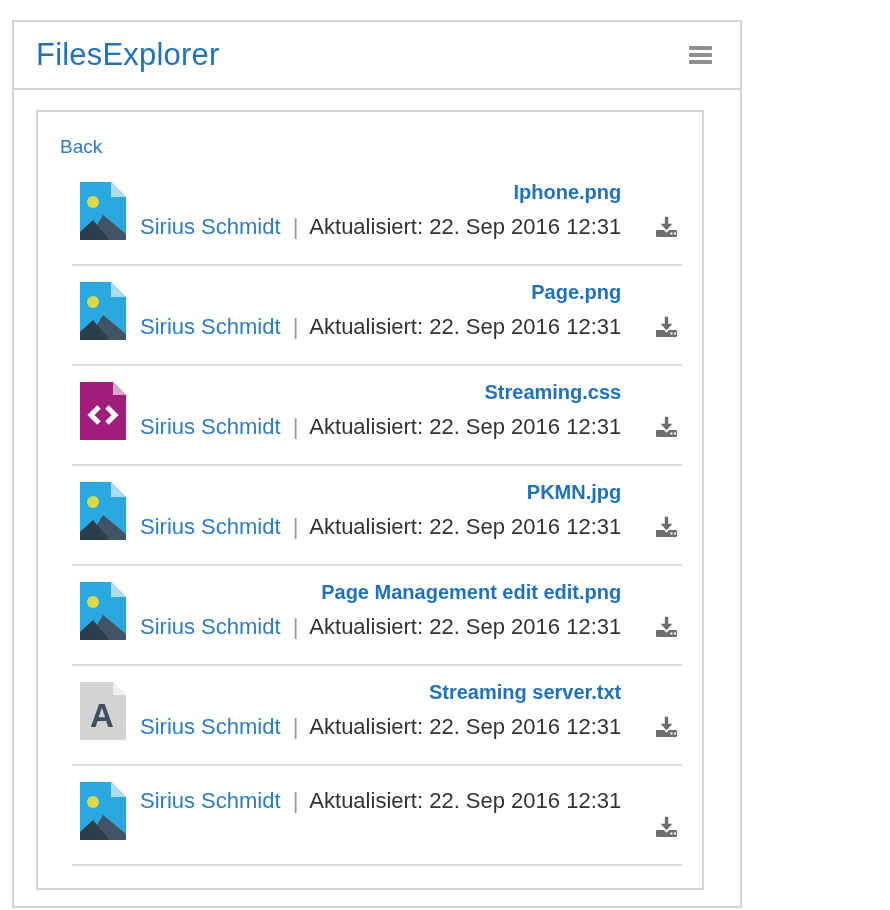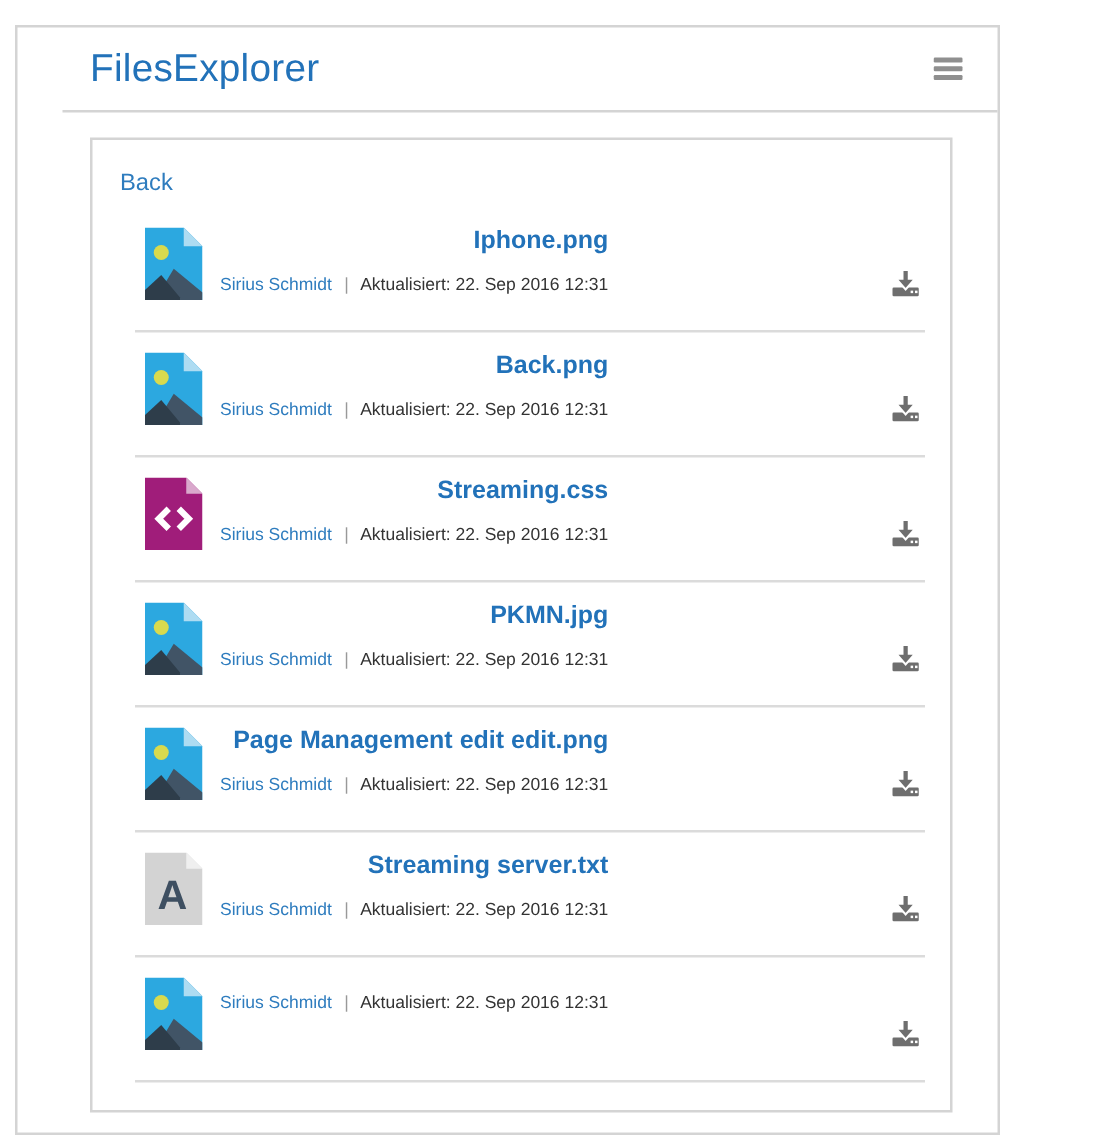--- a/index.html
+++ b/index.html
@@ -4,24 +4,23 @@
 <style>
   * { box-sizing: border-box; margin: 0; padding: 0; }
   html, body {
     width: 890px; height: 910px;
     background: #ffffff;
     font-family: "Liberation Sans", "DejaVu Sans", sans-serif;
   }
   .app {
     position: absolute;
     left: 12px; top: 20px;
-    width: 788px; height: 888px;
+    width: 730px; height: 888px;
     border: 2px solid #d4d4d4;
     background: #ffffff;
-    padding-left: 36px;
   }
   
   .app-header {
     height: 68px;
     border-bottom: 2px solid #d4d4d4;
     display: flex;
     align-items: center;
     padding: 0 26px 0 22px;
   }
   .app-title {
@@ -75,21 +74,21 @@
     font-size: 20px;
     font-weight: bold;
     text-decoration: none;
     cursor: pointer;
     line-height: 24px;
     margin-top: 2px;
     white-space: nowrap;
   }
   .file-meta {
     margin-top: 12px;
-    font-size: 14px;
+    font-size: 22px;
     line-height: 22px;
     color: #333333;
     white-space: nowrap;
   }
   .owner-link {
     color: #2e7cbe;
     text-decoration: none;
     cursor: pointer;
   }
   .meta-sep { color: #999999; margin: 0 6px; }
@@ -160,21 +159,21 @@
       <svg width="46" height="58" viewBox="0 0 46 58">
         <path d="M0,0 H31 L46,15 V58 H0 Z" fill="#2ca8e0"></path>
         <path d="M31,0 L31,15 L46,15 Z" fill="#aedcf2"></path>
         <circle cx="13" cy="20" r="6" fill="#d8da4e"></circle>
         <polygon points="8,58 23,33 46,52 46,58" fill="#415466"></polygon>
         <polygon points="0,58 0,50 13,38 28,56 28,58" fill="#2e3d4a"></polygon>
       </svg>
     </span>
 
     <div class="file-info">
-      <a class="file-name">Back.png</a>
+      <a class="file-name">Page.png</a>
       <div class="file-meta">
         <a class="owner-link">Sirius Schmidt</a>
         <span class="meta-sep">|</span>
         <span class="updated-text">Aktualisiert: 22. Sep 2016 12:31</span>
       </div>
     </div>
 
     <button class="download-btn" title="Download">
       <span>
         <svg width="27" height="23" viewBox="0 0 27 23">

